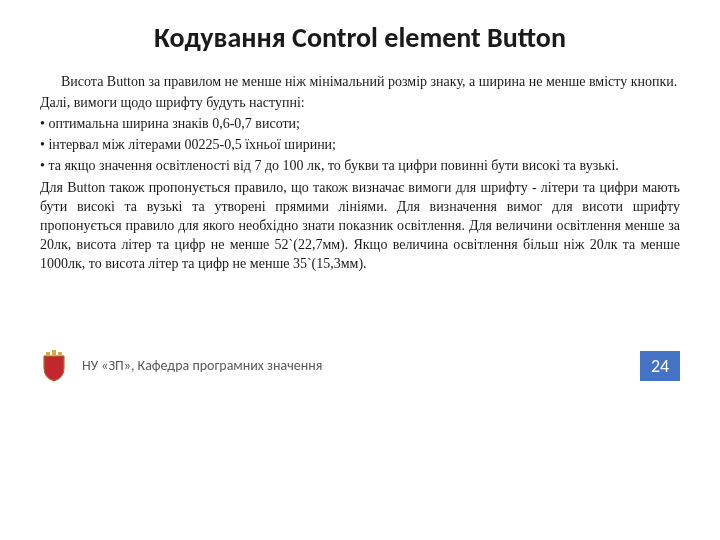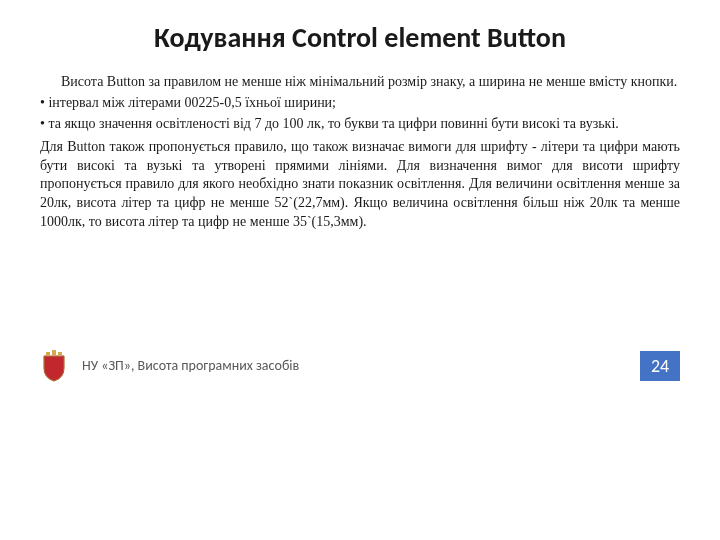--- a/index.html
+++ b/index.html
@@ -91,36 +91,38 @@
 </style>
 </head>
 <body>
 
 <div class="slide">
 
   <h1 class="title">Кодування Control element Button</h1>
 
   <div class="body">
     <p class="p1">Висота Button за правилом не менше ніж мінімальний розмір знаку, а ширина не менше вмісту кнопки.</p>
+    <p class="p2">Далі, вимоги щодо шрифту будуть наступні:</p>
     <ul class="bullets">
+      <li>оптимальна ширина знаків 0,6-0,7 висоти;</li>
       <li>інтервал між літерами 00225-0,5 їхньої ширини;</li>
       <li>та якщо значення освітленості від 7 до 100 лк, то букви та цифри повинні бути високі та вузькі.</li>
     </ul>
     <p class="p3">Для Button також пропонується правило, що також визначає вимоги для шрифту - літери та цифри мають бути високі та вузькі та утворені прямими лініями. Для визначення вимог для висоти шрифту пропонується правило для якого необхідно знати показник освітлення. Для величини освітлення менше за 20лк, висота літер та цифр не менше 52`(22,7мм). Якщо величина освітлення більш ніж 20лк та менше 1000лк, то висота літер та цифр не менше 35`(15,3мм).</p>
   </div>
 
   <div class="footer">
     <span class="crest">
       <svg viewBox="0 0 28 32" width="28" height="32">
         <rect x="6" y="2" width="4" height="3" fill="#d4a84b"></rect>
         <rect x="12" y="0" width="4" height="5" fill="#d4a84b"></rect>
         <rect x="18" y="2" width="4" height="3" fill="#d4a84b"></rect>
         <path d="M4 6 H24 V18 Q24 28 14 31 Q4 28 4 18 Z" fill="#c1272d" stroke="#d4a84b" stroke-width="1"></path>
         <path d="M4 6 H24 V18 Q24 28 14 31 Q4 28 4 18 Z" fill="none" stroke="#7a1a1a" stroke-width="0.5"></path>
       </svg>
     </span>
-    <div class="dept">НУ «ЗП», Висота програмних засобів</div>
+    <div class="dept">НУ «ЗП», Кафедра програмних значення</div>
     <div class="pagebox">
       <span>24</span>
     </div>
   </div>
 
 </div>
 
 </body></html>

